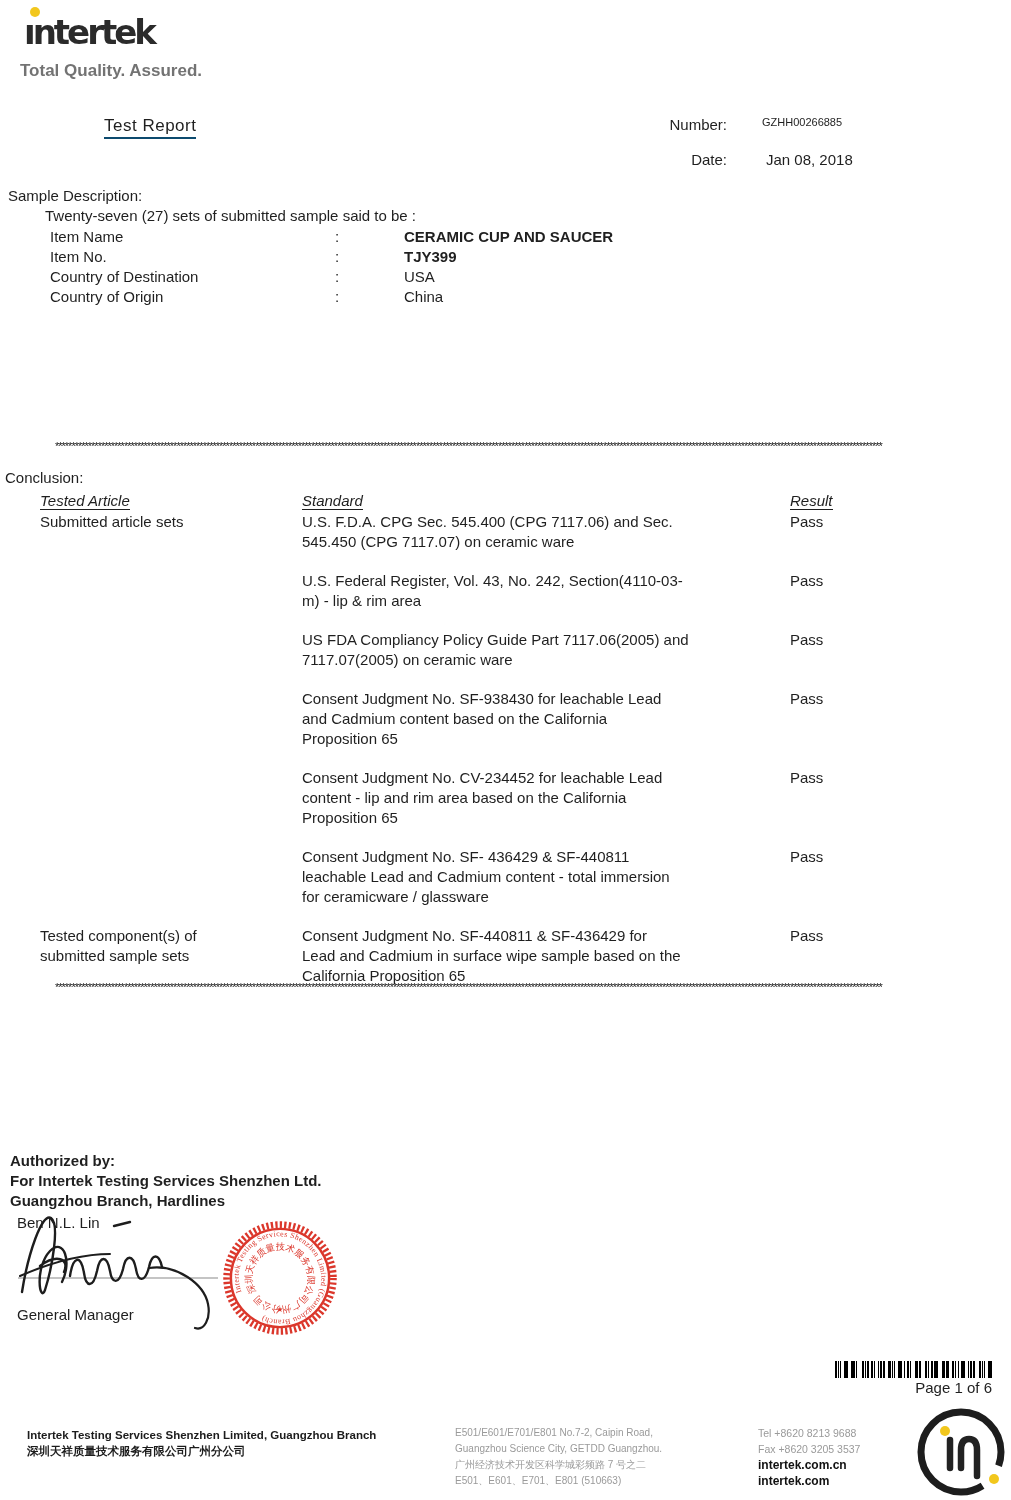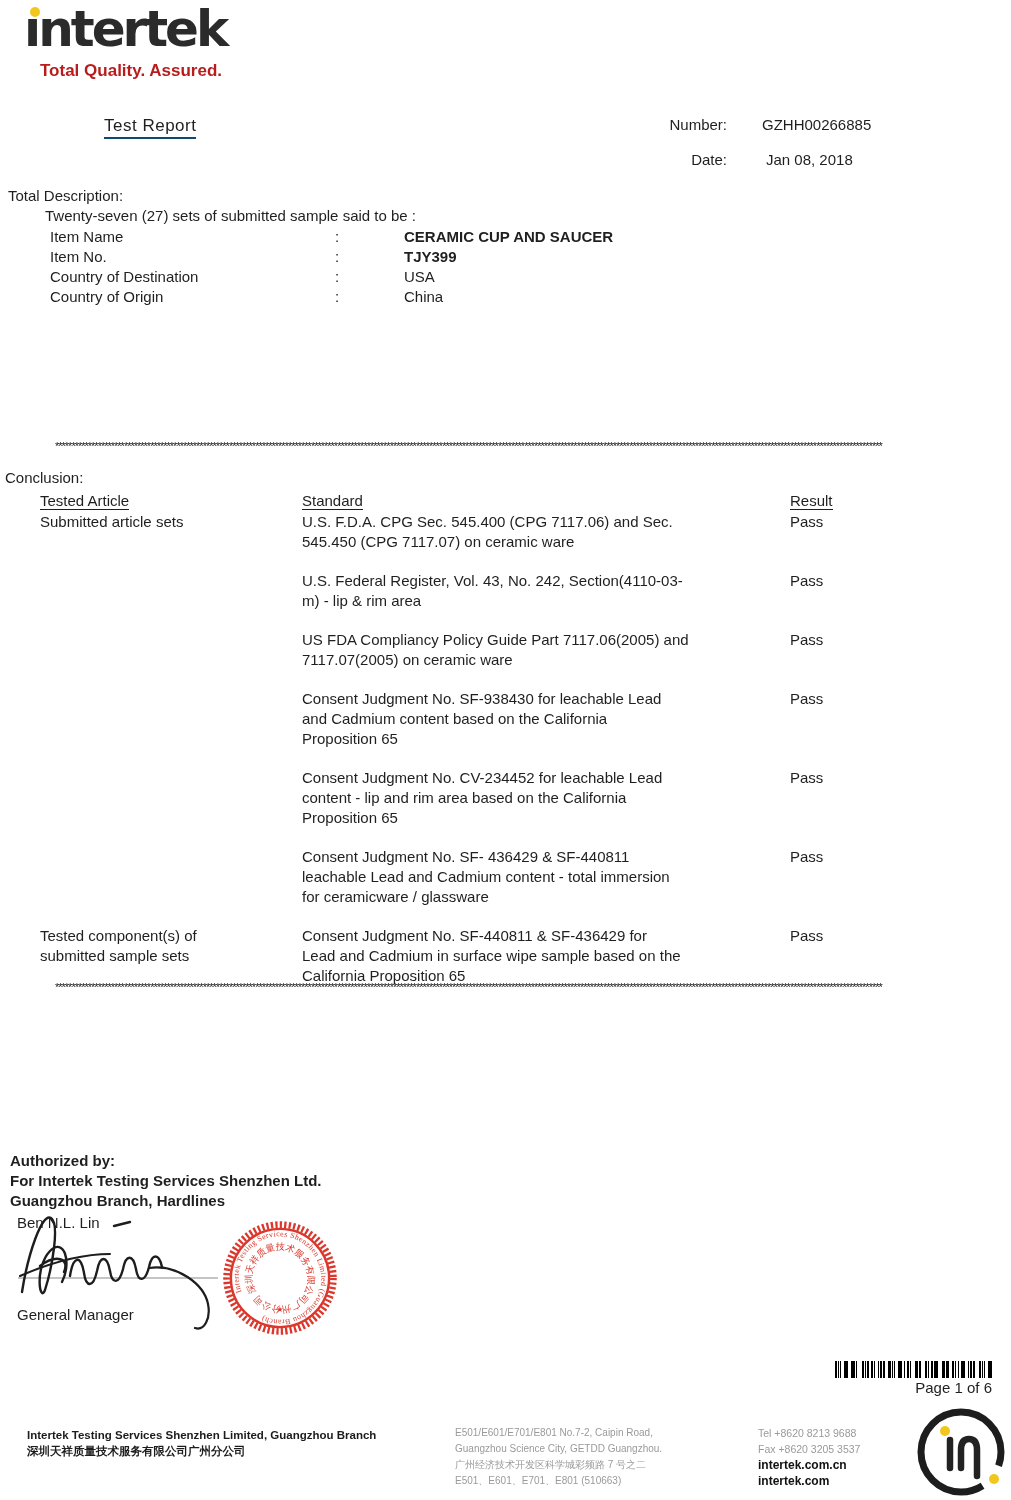--- a/index.html
+++ b/index.html
@@ -5,33 +5,33 @@
   * { margin:0; padding:0; box-sizing:border-box; }
   html,body { background:#ffffff; }
   body {
     width:1011px; height:1500px; position:relative; overflow:hidden;
     font-family:"Liberation Sans", sans-serif; color:#1f1f1f;
   }
   .abs { position:absolute; }
 
   
   .logo-word {
-    left:24px; top:0px; font-size:50px; font-weight:bold; color:#2b2b2b;
+    left:24px; top:12px; font-size:34px; font-weight:bold; color:#2b2b2b;
     letter-spacing:-3px; font-family:"DejaVu Sans", sans-serif;
   }
   .logo-dot { left:30px; top:7px; width:10px; height:10px; border-radius:50%; background:#f2c71d; }
-  .tagline { left:40px; top:61px; font-size:17px; font-weight:bold; color:#b91c1c; }
+  .tagline { left:20px; top:61px; font-size:17px; font-weight:bold; color:#737373; }
 
   
   .report-title {
     left:104px; top:116px; font-size:17px; font-weight:normal; letter-spacing:0.5px;
     border-bottom:2px solid #0c4a6e; padding-bottom:1px;
   }
   .num-label  { left:645px; top:116px; width:82px; text-align:right; font-size:15px; }
-  .num-value  { left:762px; top:116px; font-size:15px;text-align:center; }
+  .num-value  { left:762px; top:116px; font-size:11px;text-align:center; }
   .date-label { left:645px; top:151px; width:82px; text-align:right; font-size:15px; }
   .date-value { left:766px; top:151px; font-size:15px; }
 
   
   .sample-heading { left:8px;  top:187px; font-size:15px; }
   .sample-intro   { left:45px; top:207px; font-size:15px; }
   .sample-rows    { left:50px; top:227px; font-size:15px; }
   .sample-row     { display:flex; height:20px; line-height:20px;gap:32px; }
   .f-label { width:253px; }
   .f-colon { width:37px; }
@@ -42,21 +42,21 @@
   .sep {
     left:55px; width:920px; height:14px; overflow:hidden;
     font-size:11px; letter-spacing:-1px; color:#1a1a1a; white-space:nowrap;
   }
   .sep1 { top:440px; }
   .sep2 { top:981px; }
 
   
   .conclusion-heading { left:5px; top:469px; font-size:15px; }
   .conclusion-table { left:40px; top:491px; width:860px; font-size:15px; line-height:20px; }
-  .t-head { display:flex; height:21px; }
+  .t-head { display:flex; height:21px;font-style:italic; }
   .t-head .h-article { width:262px; }
   .t-head .h-standard { width:488px; }
   .t-head span span { border-bottom:1px solid #1f1f1f; padding-bottom:0px; }
   .t-row { display:flex; margin-bottom:19px; }
   .c-article { width:262px; }
   .c-standard { width:488px; }
   .c-result { width:100px; }
   .t-row:last-child { margin-bottom:0; }
 
   
@@ -90,21 +90,21 @@
 <div class="abs logo-word">ıntertek</div>
 <div class="abs logo-dot"></div>
 <div class="abs tagline">Total Quality. Assured.</div>
 
 <div class="abs report-title">Test Report</div>
 <div class="abs num-label">Number:</div>
 <div class="abs num-value">GZHH00266885</div>
 <div class="abs date-label">Date:</div>
 <div class="abs date-value">Jan 08, 2018</div>
 
-<div class="abs sample-heading">Total Description:</div>
+<div class="abs sample-heading">Sample Description:</div>
 <div class="abs sample-intro">Twenty-seven (27) sets of submitted sample said to be :</div>
 <div class="abs sample-rows">
   <div class="sample-row bold">
     <span class="f-label">Item Name</span>
     <span class="f-colon">:</span>
     <span class="f-value">CERAMIC CUP AND SAUCER</span>
   </div>
   <div class="sample-row bold">
     <span class="f-label">Item No.</span>
     <span class="f-colon">:</span>

